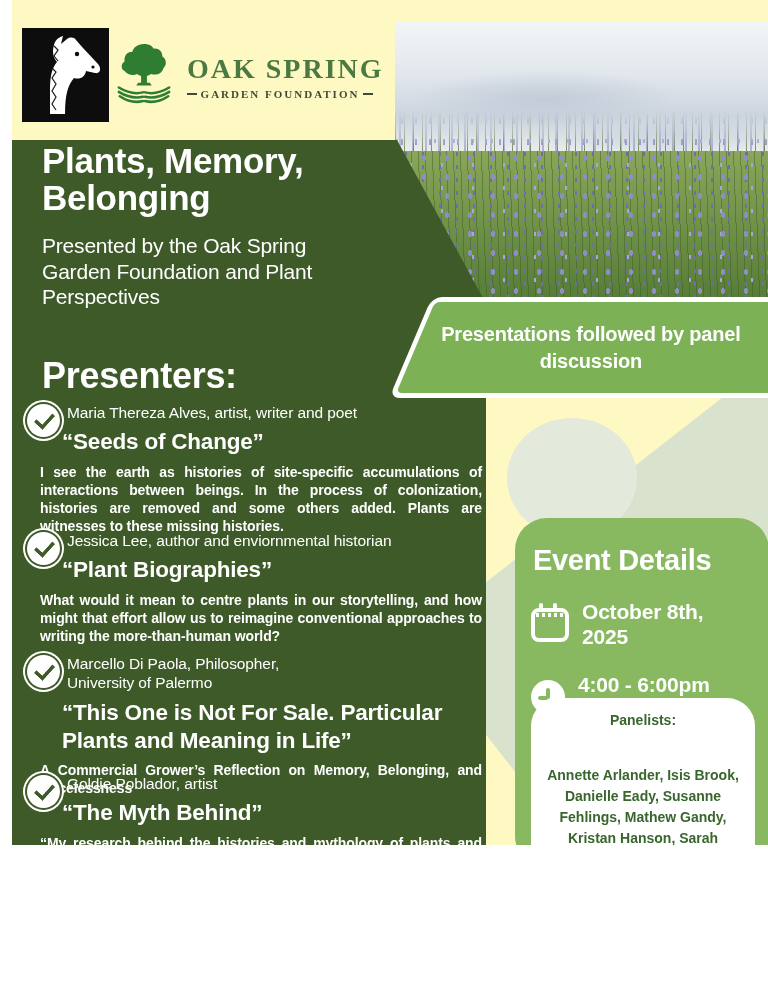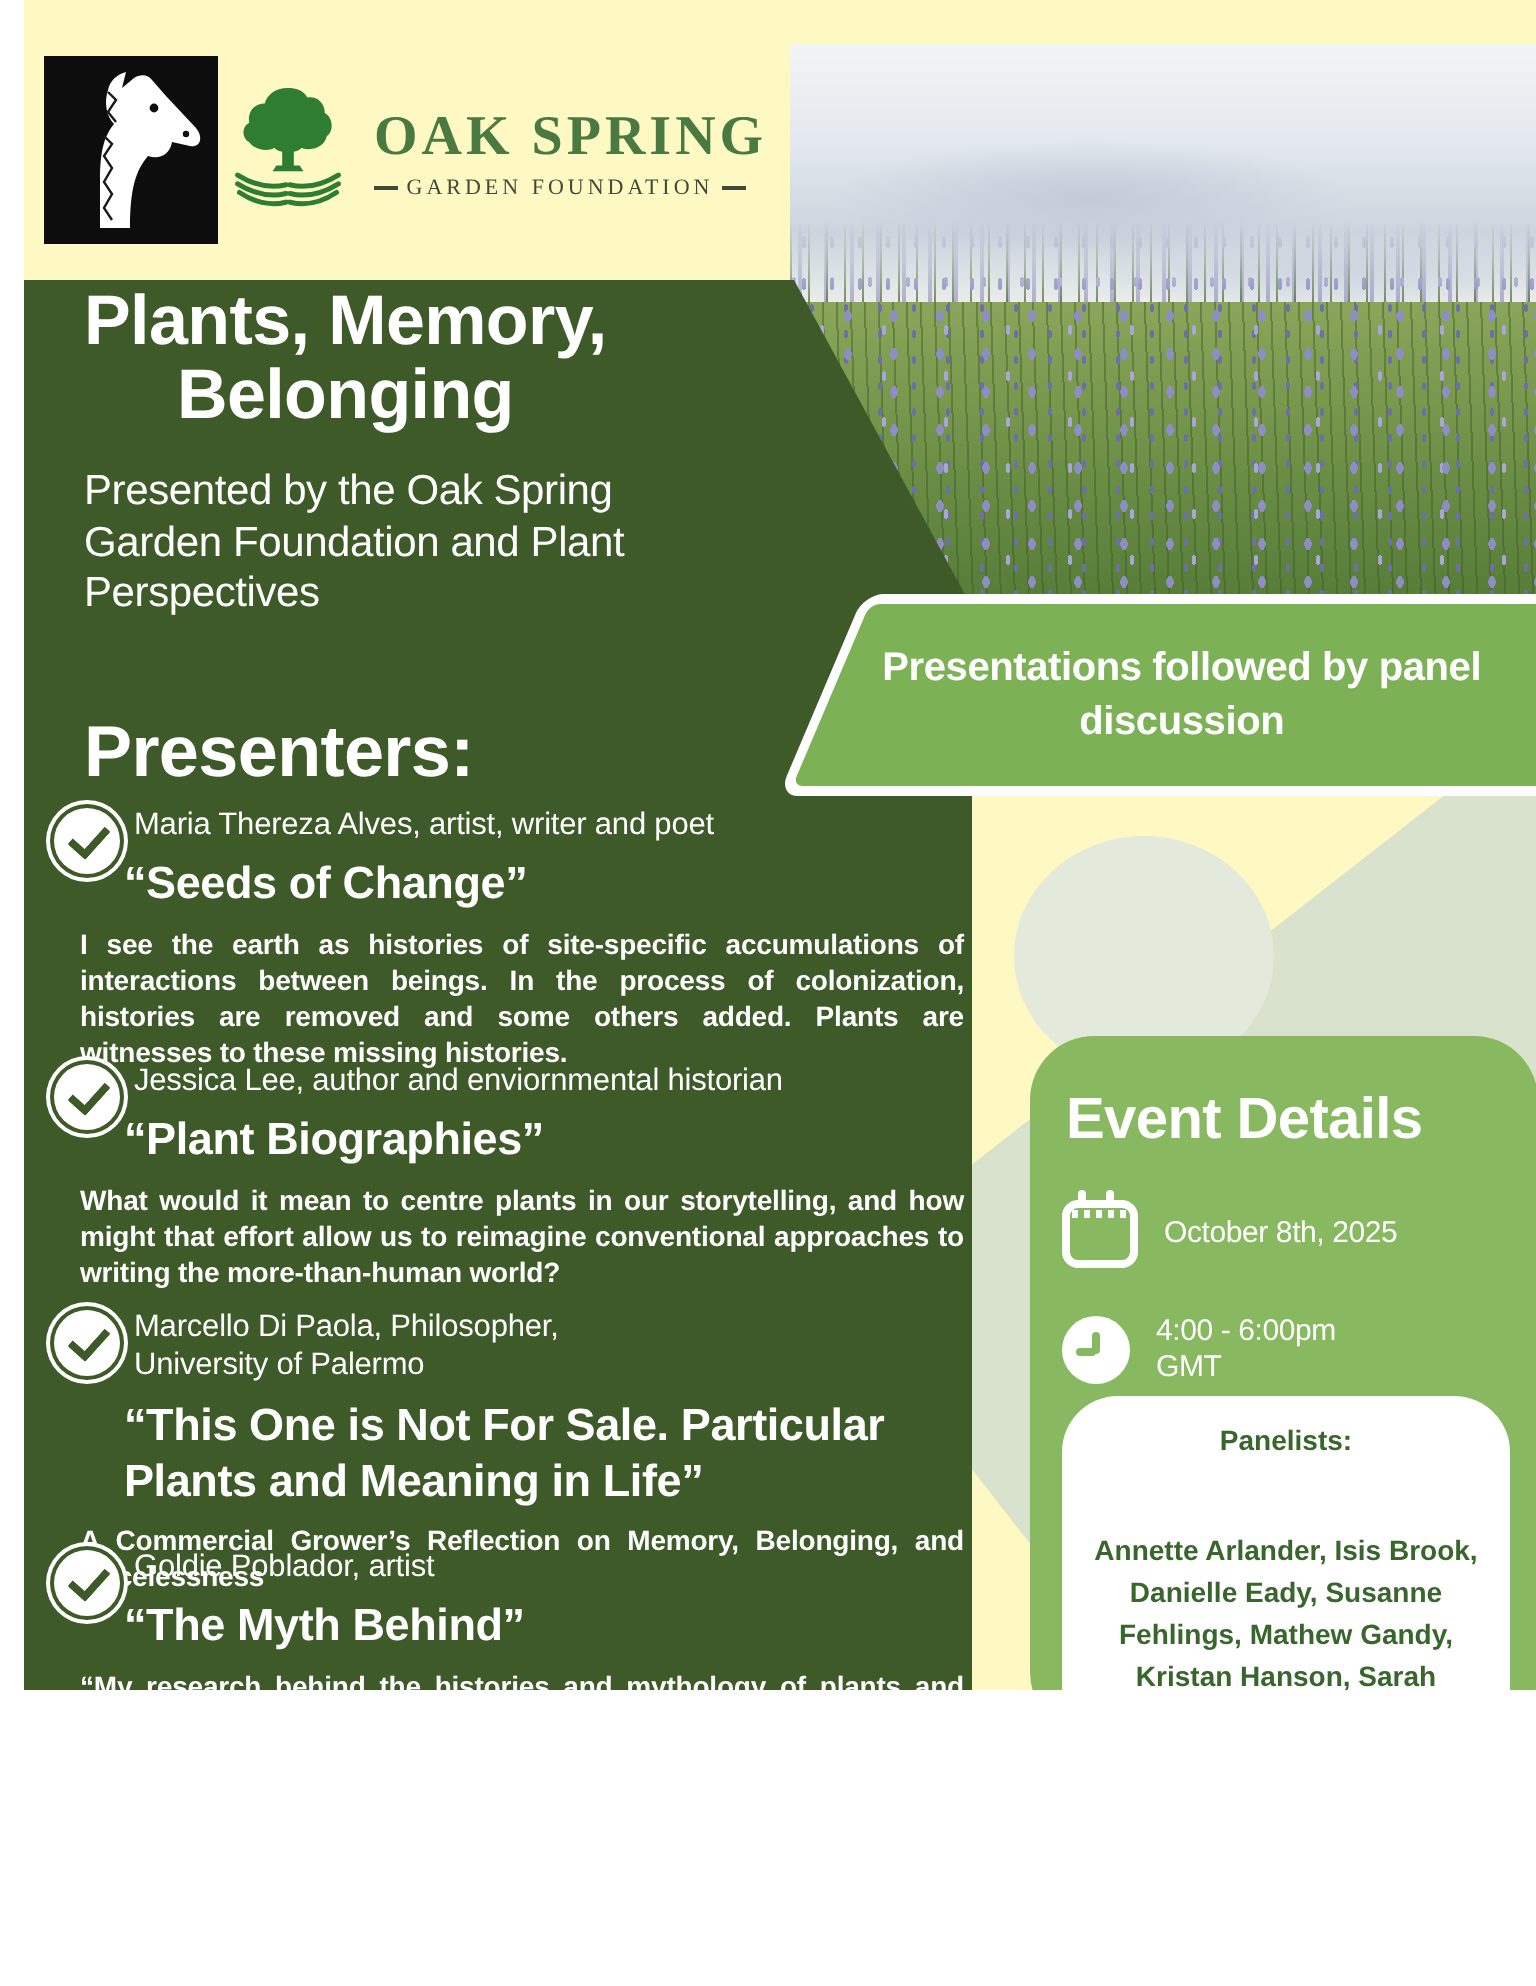--- a/index.html
+++ b/index.html
@@ -47,31 +47,31 @@
   
   .logos{position:absolute;left:0;top:0;width:768px;height:140px;z-index:5;}
   .horse{position:absolute;left:10px;top:28px;width:87px;height:94px;background:#0d0d0d;
          display:flex;align-items:center;justify-content:center;}
   .osgf-tree{position:absolute;left:102px;top:42px;width:60px;height:62px;}
   .brand{position:absolute;left:175px;top:53px;width:186px;}
   .brand-name{font-family:"Liberation Serif",serif;font-size:28px;font-weight:700;
               color:#4a7a42;letter-spacing:2px;white-space:nowrap;}
   .brand-sub{margin-top:3px;display:flex;align-items:center;gap:4px;}
   .brand-sub .rule{flex:1;height:2px;background:#3f4b39;}
-  .brand-sub .txt{font-family:"Liberation Serif",serif;font-size:11px;font-weight:400;
+  .brand-sub .txt{font-family:"Liberation Serif",serif;font-size:11px;font-weight:700;
                   color:#3f4b39;letter-spacing:2px;white-space:nowrap;}
 
   
   .dark-panel{position:absolute;left:0;top:140px;width:474px;height:842px;z-index:3;
       background:#3d5a28;
       clip-path:polygon(0 0,385px 0,472px 160px,474px 160px,474px calc(100% - 72px),
                  470px calc(100% - 42px),455px calc(100% - 18px),432px calc(100% - 4px),
                  404px 100%,0 100%);}
   .title{position:absolute;left:30px;top:2px;color:#fff;font-size:35px;font-weight:800;
-         line-height:1.07;letter-spacing:-.3px;text-align:center;}
+         line-height:1.07;letter-spacing:-.3px;}
   .title span{display:block;}
   .subtitle{position:absolute;left:30px;top:93px;color:#fff;font-size:21px;font-weight:400;
             line-height:1.22;letter-spacing:-.2px;}
   .subtitle span{display:block;}
   .presenters-heading{position:absolute;left:30px;top:215px;color:#fff;font-size:36px;
             font-weight:800;letter-spacing:-.3px;}
 
   .pblock{position:absolute;left:12px;width:458px;}
   .pb1{top:263px;} .pb2{top:391px;} .pb3{top:514px;} .pb4{top:634px;}
   .check{position:absolute;left:3px;top:1px;width:33px;height:33px;border-radius:50%;
@@ -94,21 +94,21 @@
   .banner-inner{position:absolute;inset:0;transform:skewX(23deg);transform-origin:0 0;
           display:flex;align-items:center;justify-content:center;padding-right:108px;}
   .banner-text{width:330px;text-align:center;color:#fff;font-size:20px;font-weight:800;
           line-height:1.35;letter-spacing:-.2px;}
 
   
   .event{position:absolute;left:503px;top:518px;width:254px;height:350px;z-index:6;
          background:#88b961;border-radius:32px;box-sizing:border-box;padding:26px 15px 0 15px;}
   .event-title{color:#fff;font-size:29px;font-weight:800;letter-spacing:-.3px;margin-left:3px;}
   .event-row{display:flex;align-items:center;gap:13px;margin-top:23px;margin-left:1px;}
-  .event-row .etext{color:#fff;font-size:15px;font-weight:400;letter-spacing:-.2px;line-height:1.18;}
+  .event-row .etext{color:#fff;font-size:21px;font-weight:700;letter-spacing:-.2px;line-height:1.18;}
   .cal{position:relative;width:30px;height:26px;border:4px solid #fff;border-radius:8px;flex:0 0 auto;}
   .cal::before{content:"";position:absolute;left:1px;right:1px;top:1px;height:4px;
         background-image:repeating-linear-gradient(90deg,#fff 0 3px,transparent 3px 6px);}
   .cal::after{content:"";position:absolute;top:-9px;left:4px;width:4px;height:6px;background:#fff;
         border-radius:2px;box-shadow:14px 0 #fff;}
   .clock{position:relative;width:34px;height:34px;border-radius:50%;background:#fff;flex:0 0 auto;}
   .clock::before{content:"";position:absolute;left:15px;top:8px;width:4px;height:11px;
         background:#88b961;border-radius:2px;}
   .clock::after{content:"";position:absolute;left:7px;top:16px;width:10px;height:4px;
         background:#88b961;border-radius:2px;}

